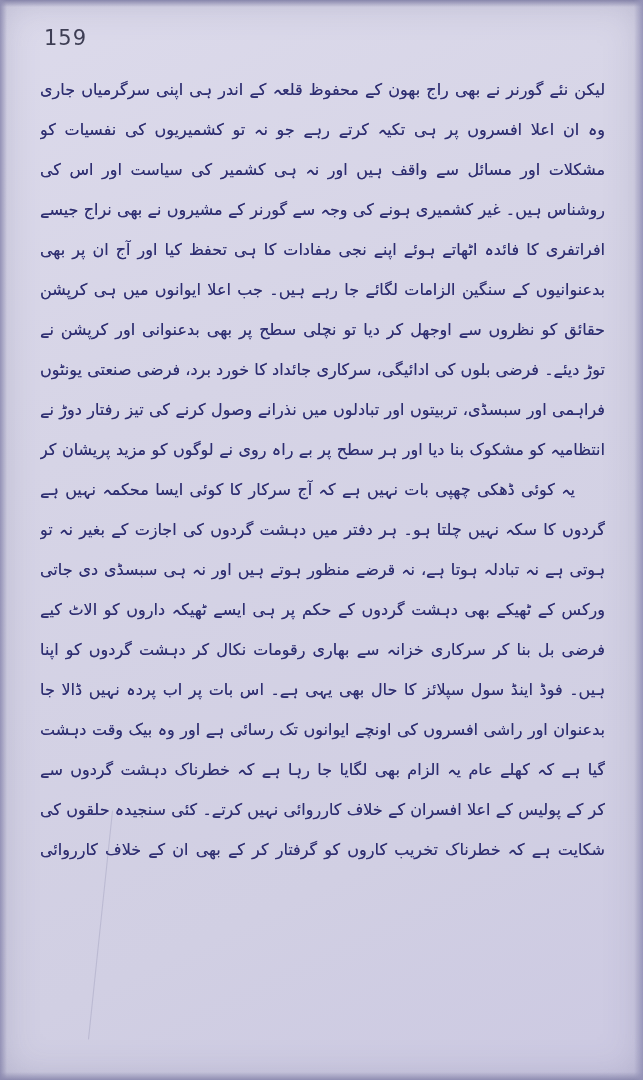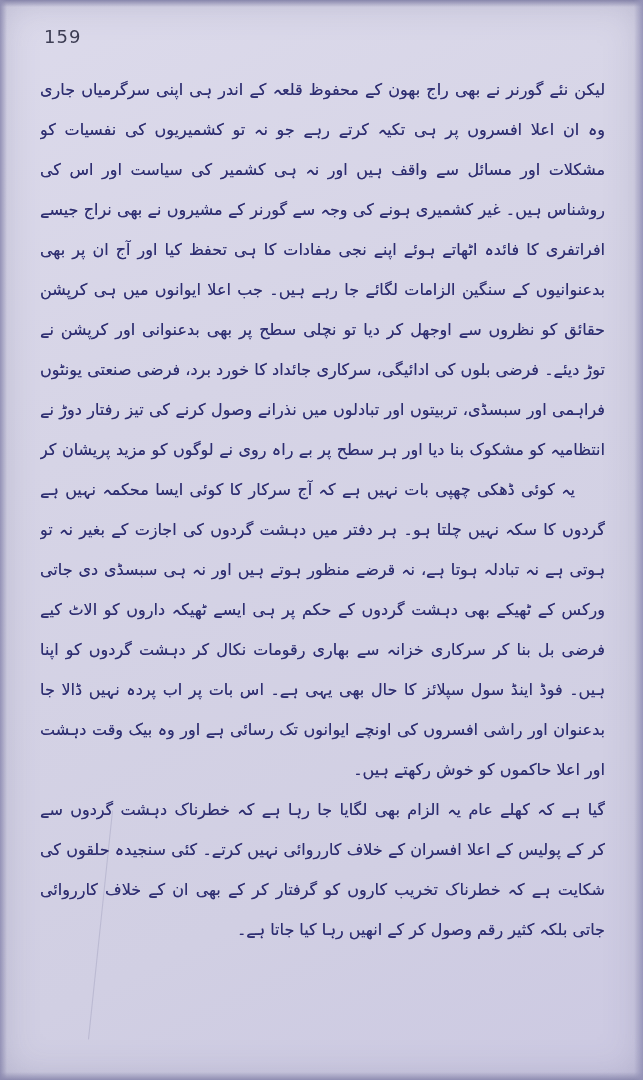--- a/index.html
+++ b/index.html
@@ -44,21 +44,21 @@
     width: 1px;
     height: 230px;
     background: rgba(120, 118, 160, 0.25);
     transform: rotate(6deg);
     pointer-events: none;
   }
   .pagenum {
     position: absolute;
     top: 26px;
     left: 44px;
-    font-size: 18px;
+    font-size: 21px;
     letter-spacing: 1px;
     color: #3e3e54;
   }
   .text {
     position: absolute;
     top: 70px;
     right: 38px;
     left: 40px;
     direction: rtl;
   }
@@ -101,20 +101,18 @@
     <div class="ln">فراہمی اور سبسڈی، تربیتوں اور تبادلوں میں نذرانے وصول کرنے کی تیز رفتار دوڑ نے گورنر</div>
     <div class="ln end">انتظامیہ کو مشکوک بنا دیا اور ہر سطح پر بے راہ روی نے لوگوں کو مزید پریشان کر دیا۔</div>
 
     <div class="ln first">یہ کوئی ڈھکی چھپی بات نہیں ہے کہ آج سرکار کا کوئی ایسا محکمہ نہیں ہے جہاں دہشت</div>
     <div class="ln">گردوں کا سکہ نہیں چلتا ہو۔ ہر دفتر میں دہشت گردوں کی اجازت کے بغیر نہ تو کسی کی ترقی</div>
     <div class="ln">ہوتی ہے نہ تبادلہ ہوتا ہے، نہ قرضے منظور ہوتے ہیں اور نہ ہی سبسڈی دی جاتی ہے۔ پبلک</div>
     <div class="ln">ورکس کے ٹھیکے بھی دہشت گردوں کے حکم پر ہی ایسے ٹھیکہ داروں کو الاٹ کیے جاتے ہیں جو</div>
     <div class="ln">فرضی بل بنا کر سرکاری خزانہ سے بھاری رقومات نکال کر دہشت گردوں کو اپنا حصہ دیتے</div>
     <div class="ln">ہیں۔ فوڈ اینڈ سول سپلائز کا حال بھی یہی ہے۔ اس بات پر اب پردہ نہیں ڈالا جا سکتا کہ</div>
     <div class="ln">بدعنوان اور راشی افسروں کی اونچے ایوانوں تک رسائی ہے اور وہ بیک وقت دہشت گردوں</div>
-    <div class="ln end">اور اعلا حاکموں کو خوش رکھتے ہیں۔</div>
 
     <div class="ln">گیا ہے کہ کھلے عام یہ الزام بھی لگایا جا رہا ہے کہ خطرناک دہشت گردوں سے تاوان حاصل</div>
     <div class="ln">کر کے پولیس کے اعلا افسران کے خلاف کارروائی نہیں کرتے۔ کئی سنجیدہ حلقوں کی یہ بھی</div>
     <div class="ln">شکایت ہے کہ خطرناک تخریب کاروں کو گرفتار کر کے بھی ان کے خلاف کارروائی نہیں کی</div>
-    <div class="ln end">جاتی بلکہ کثیر رقم وصول کر کے انھیں رہا کیا جاتا ہے۔</div>
   </div>
 </div>
 
 </body></html>

